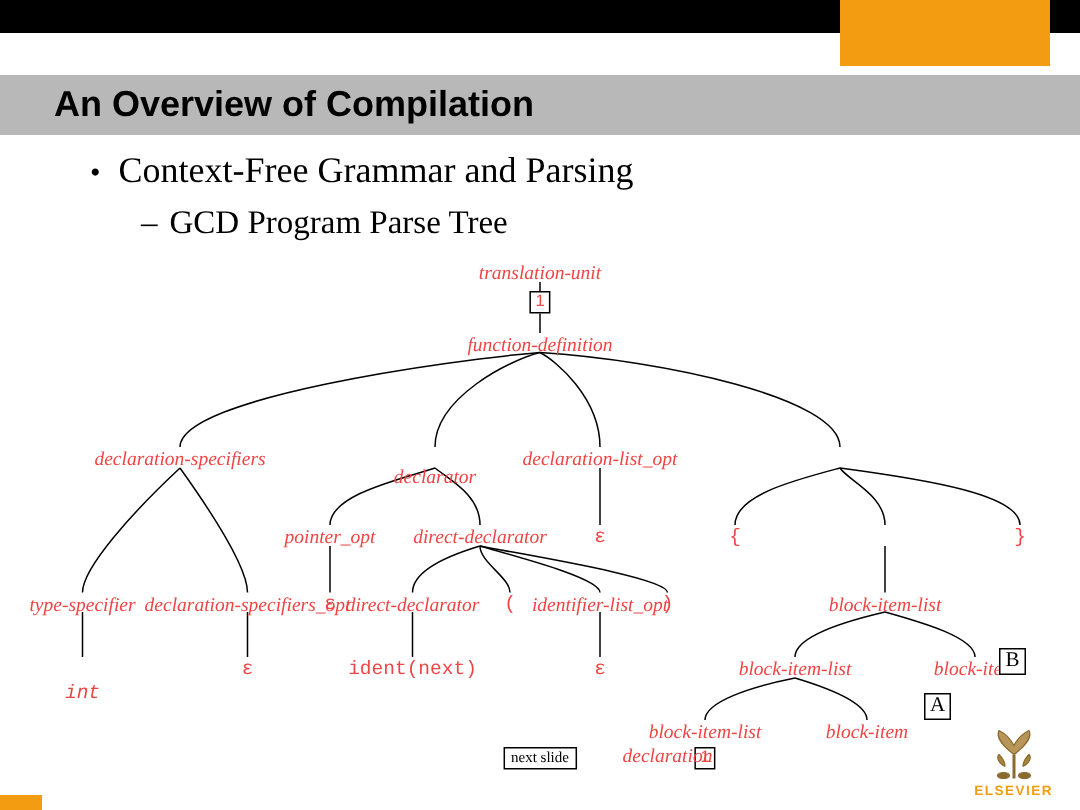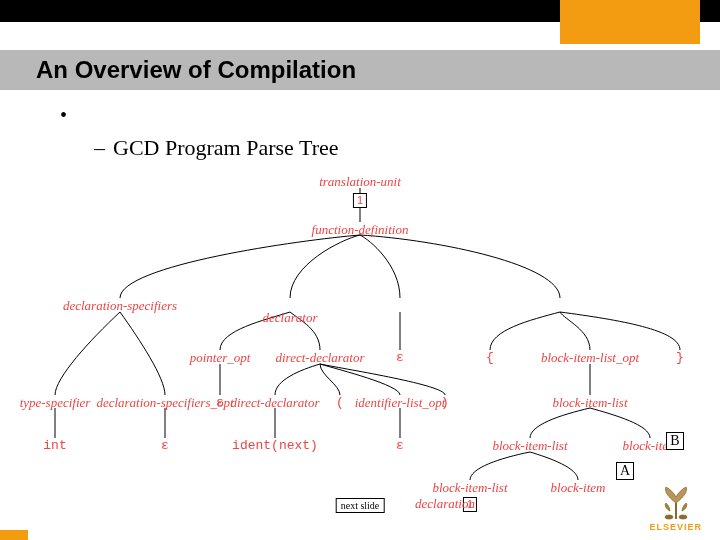--- a/index.html
+++ b/index.html
@@ -162,20 +162,21 @@
   <div class="black-bar"></div>
   <div class="orange-box"></div>
   <div class="gray-bar">
     <h1>An Overview of Compilation</h1>
   </div>
 </div>
 
 <div class="content">
   <div class="bullet-line">
     <span class="bullet-dot">•</span>
+    <span>Context-Free Grammar and Parsing</span>
   </div>
   <div class="sub-line">
     <span class="dash">–</span>
     <span>GCD Program Parse Tree</span>
   </div>
 </div>
 
 <div class="tree">
   <svg class="edges" viewBox="0 0 720 320">
 
@@ -222,38 +223,38 @@
     <path d="M530 282 C550 288 578 298 578 310"></path>
   </svg>
 
   <div class="node" style="left:360px; top:4px;">translation-unit</div>
   <div class="node" style="left:360px; top:22px;"><span class="one-tag">1</span></div>
 
   <div class="node" style="left:360px; top:52px;">function-definition</div>
 
   <div class="node" style="left:120px; top:128px;">declaration-specifiers</div>
   <div class="node" style="left:290px; top:128px;margin-top:12px;">declarator</div>
+  <div class="node" style="left:400px; top:128px;">declaration-list_opt</div>
 
   <div class="node" style="left:220px; top:180px;">pointer_opt</div>
   <div class="node" style="left:320px; top:180px;">direct-declarator</div>
   <div class="node mono" style="left:400px; top:180px;">ε</div>
   <div class="node mono" style="left:490px; top:180px;">{</div>
-  <div class="node" style="left:590px; top:180px;">block-item-list_opt</div>
   <div class="node mono" style="left:680px; top:180px;">}</div>
 
   <div class="node" style="left:55px; top:225px;">type-specifier</div>
   <div class="node" style="left:165px; top:225px;">declaration-specifiers_opt</div>
   <div class="node mono" style="left:220px; top:225px;">ε</div>
   <div class="node" style="left:275px; top:225px;">direct-declarator</div>
   <div class="node mono" style="left:340px; top:225px;">(</div>
   <div class="node" style="left:400px; top:225px;">identifier-list_opt</div>
   <div class="node mono" style="left:445px; top:225px;">)</div>
   <div class="node" style="left:590px; top:225px;">block-item-list</div>
 
-  <div class="node mono" style="left:55px; top:268px;">int</div>
+  <div class="node mono" style="left:55px; top:284px;font-style:italic;">int</div>
   <div class="node mono" style="left:165px; top:268px;">ε</div>
   <div class="node mono" style="left:275px; top:268px;">ident(next)</div>
   <div class="node mono" style="left:400px; top:268px;">ε</div>
   <div class="node" style="left:530px; top:268px;">block-item-list</div>
   <div class="node" style="left:650px; top:268px;">block-item</div>
 
   <div class="node" style="left:470px; top:310px;">block-item-list</div>
   <div class="node" style="left:578px; top:310px;">block-item</div>
 
   <div class="node" style="left:470px; top:326px;"><span class="one-tag">1</span></div>

